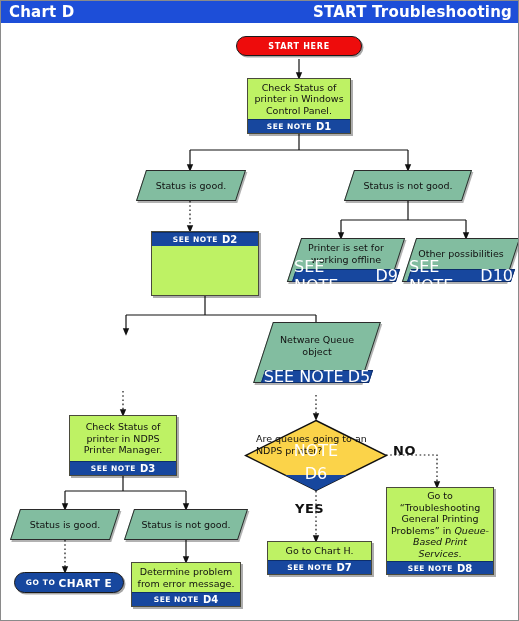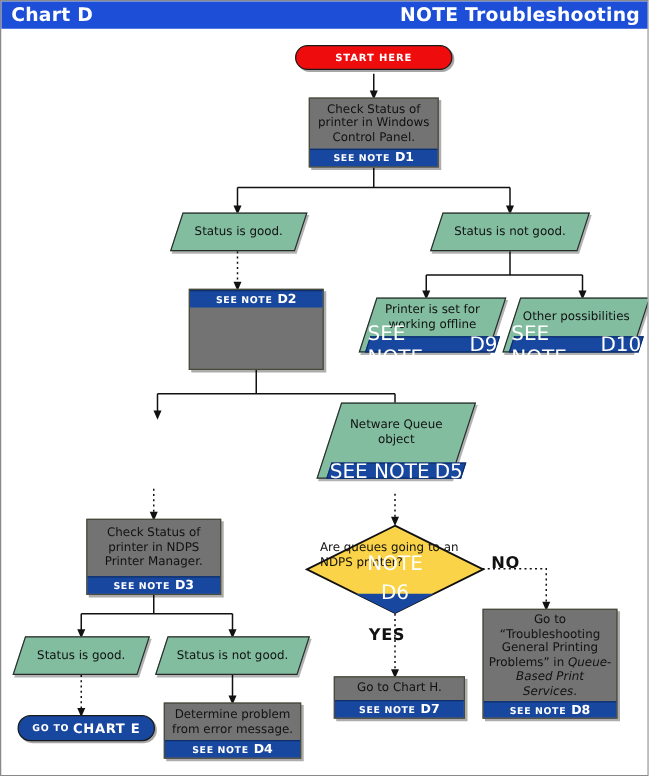--- a/index.html
+++ b/index.html
@@ -43,21 +43,21 @@
     border:1px solid #1a1a1a;
     box-shadow:1.5px 1.5px 0 rgba(0,0,0,.35);
   }
   .term.start{background:#ee0c0c;font-size:8px;letter-spacing:.7px;}
   .term.goto{background:#17479e;font-size:9px;letter-spacing:.5px;}
   .term .small{font-size:7.5px;letter-spacing:.6px;margin-right:3px;}
   .term .big{font-size:10.5px;}
 
   
   .proc{
-    background:#737373;
+    background:#bef264;
     border:1px solid #4a4a3c;
     box-shadow:2px 2px 0 rgba(0,0,0,.32);
     display:flex;flex-direction:column;
   }
   .proc .body{
     flex:1;display:flex;align-items:center;justify-content:center;
     text-align:center;color:#111111;font-size:9.5px;line-height:11.5px;
     padding:2px 3px;box-sizing:border-box;
   }
   .note{
@@ -116,21 +116,21 @@
   }
   .it{font-style:italic;}
 </style>
 </head>
 <body>
 
 <div id="page">
 
   <div id="header">
     <span class="h-left">Chart D</span>
-    <span class="h-right">NOTE Troubleshooting</span>
+    <span class="h-right">START Troubleshooting</span>
   </div>
 
   <div id="canvas">
 
     <svg id="wires" viewBox="0 0 517 597" xmlns="http://www.w3.org/2000/svg">
       <defs>
         <marker id="ar" markerWidth="9" markerHeight="9" refX="4.2" refY="4" orient="auto" markerUnits="userSpaceOnUse">
           <path d="M0.5,0.8 L8,4 L0.5,7.2 z" fill="#111111"></path>
         </marker>
       </defs>

